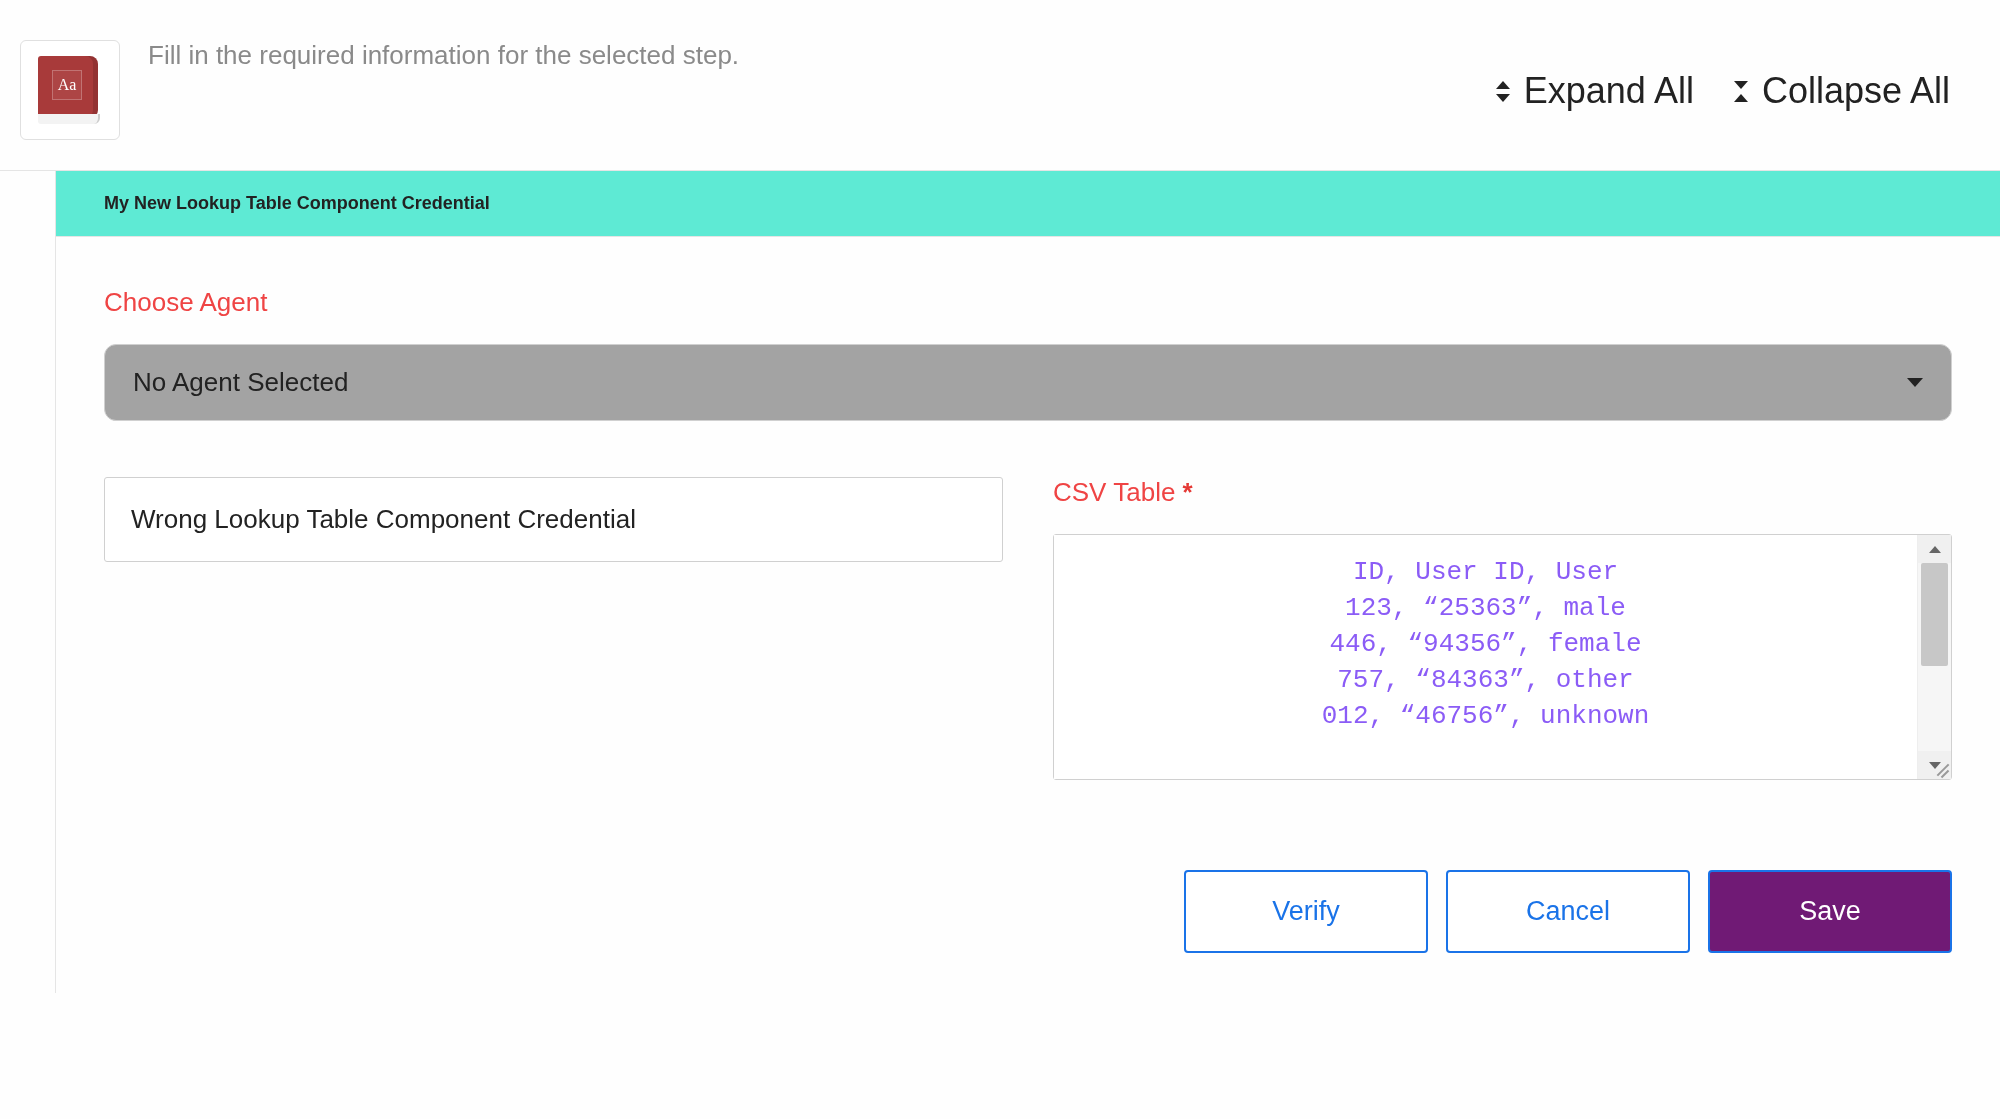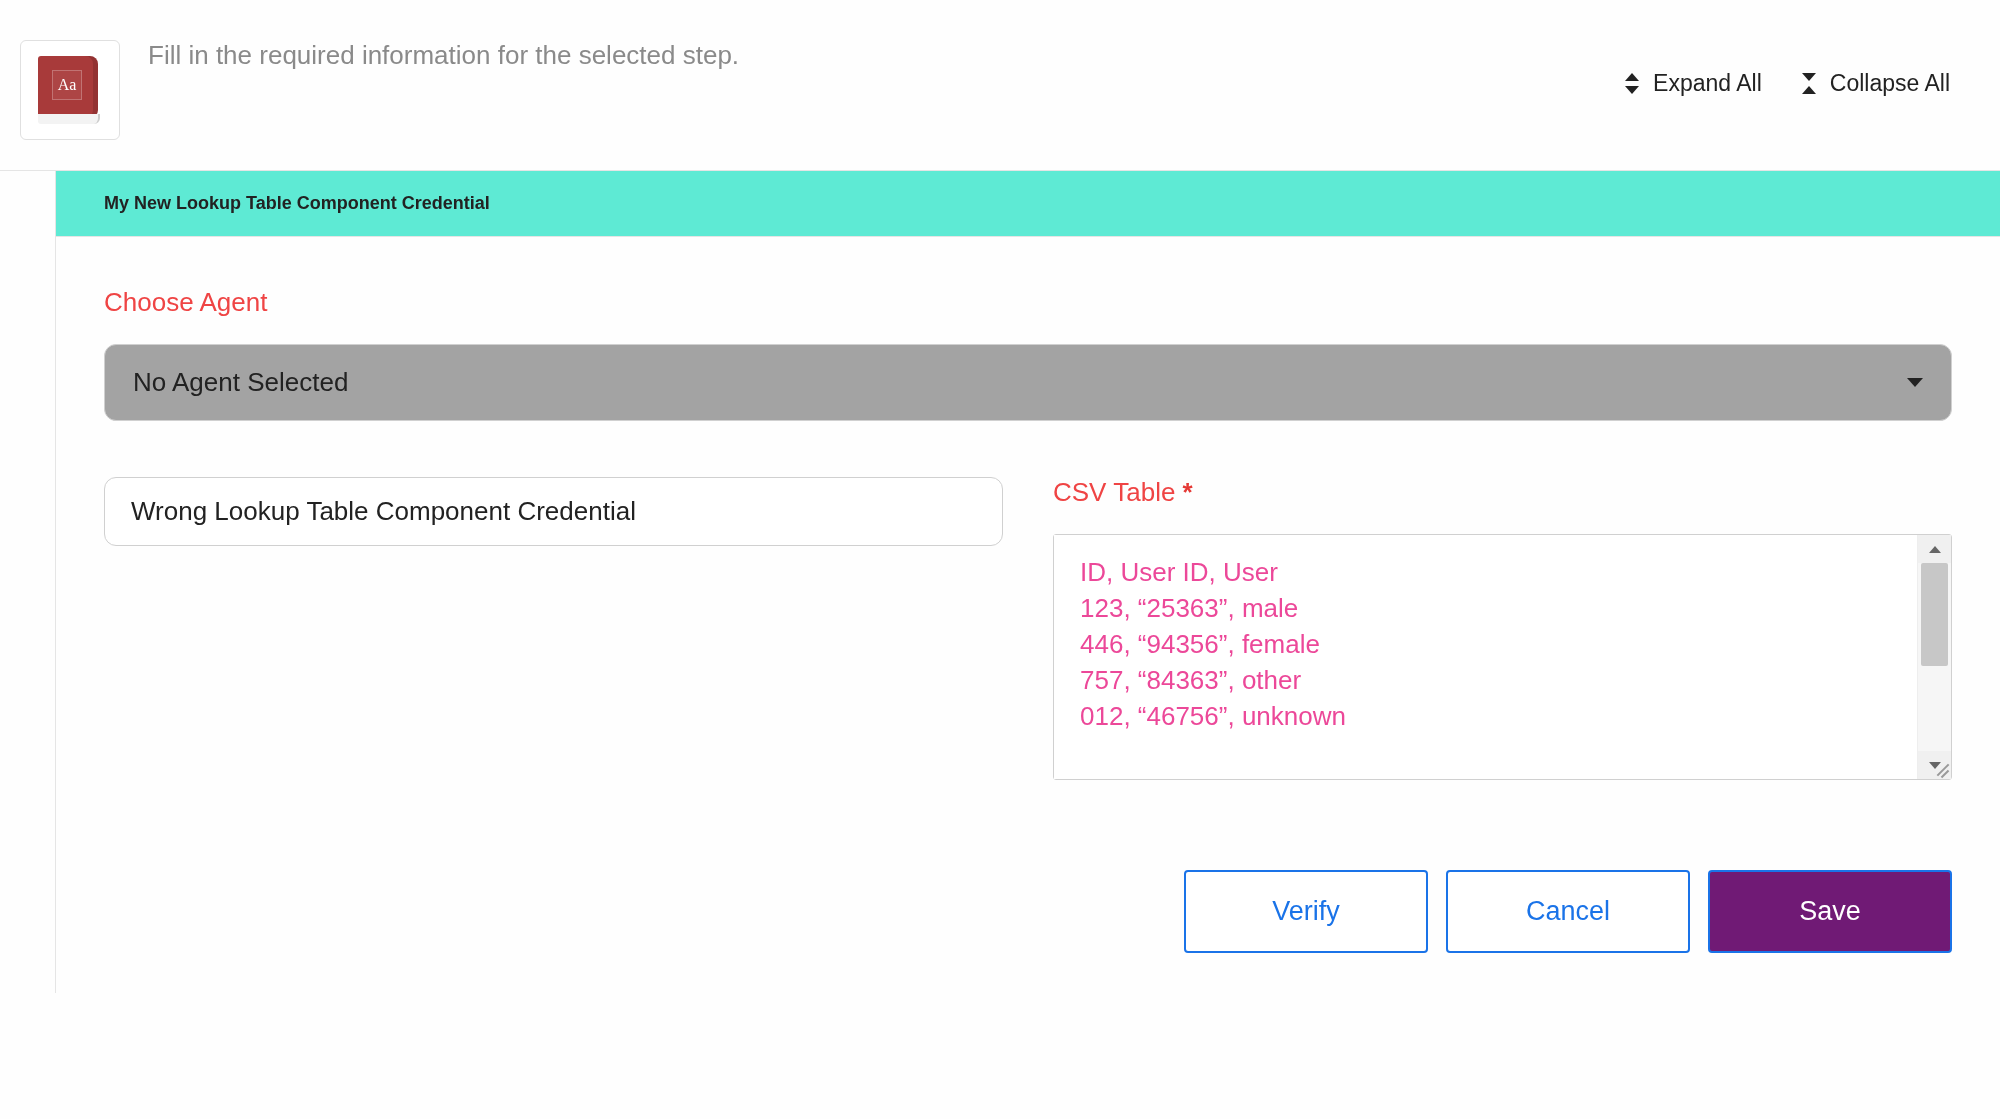--- a/index.html
+++ b/index.html
@@ -72,21 +72,21 @@
   }
   .header-actions {
     display: flex;
     gap: 40px;
     align-items: center;
     padding-top: 30px;
     padding-right: 30px;
   }
   .ha-btn {
     display: flex; align-items: center; gap: 14px;
-    font-size: 23px;
+    font-size: 36px;
     color: #222;
     cursor: pointer;
     user-select: none;
   }
   .sort-icon, .collapse-icon {
     display: flex; flex-direction: column; gap: 1px;
     line-height: 0;
   }
   .sort-icon span, .collapse-icon span {
     width: 0; height: 0;
@@ -144,48 +144,49 @@
     border-top: 9px solid #222;
   }
   .two-col {
     display: flex;
     gap: 50px;
   }
   .col { flex: 1; min-width: 0; }
   .text-input {
     width: 100%;
     border: 1px solid #d0d0d0;
-    border-radius: 12px;
-    padding: 18px 26px;
+    border-radius: 3px;
+    padding: 26px 26px;
     font-size: 26px;
     color: #222;
     font-family: inherit;
     outline: none;
     background: #fff;
   }
   .textarea-wrap {
     position: relative;
     border: 1px solid #d0d0d0;
     border-radius: 3px;
     background: #fff;
     height: 246px;
     display: flex;
   }
   .textarea {
     flex: 1;
     border: none;
     padding: 20px 26px;
     font-size: 26px;
     line-height: 1.38;
-    color: #ec4899;
-    font-family: Liberation Sans, sans-serif;
+    color: #8b5cf6;
+    font-family: Liberation Mono, monospace;
     resize: none;
     outline: none;
     overflow: hidden;
     white-space: pre;
+    text-align: center;
   }
   .fake-scroll {
     width: 34px;
     border-left: 1px solid #eee;
     display: flex; flex-direction: column;
     background: #f6f6f6;
   }
   .sb-btn {
     height: 28px;
     display: flex; align-items: center; justify-content: center;

